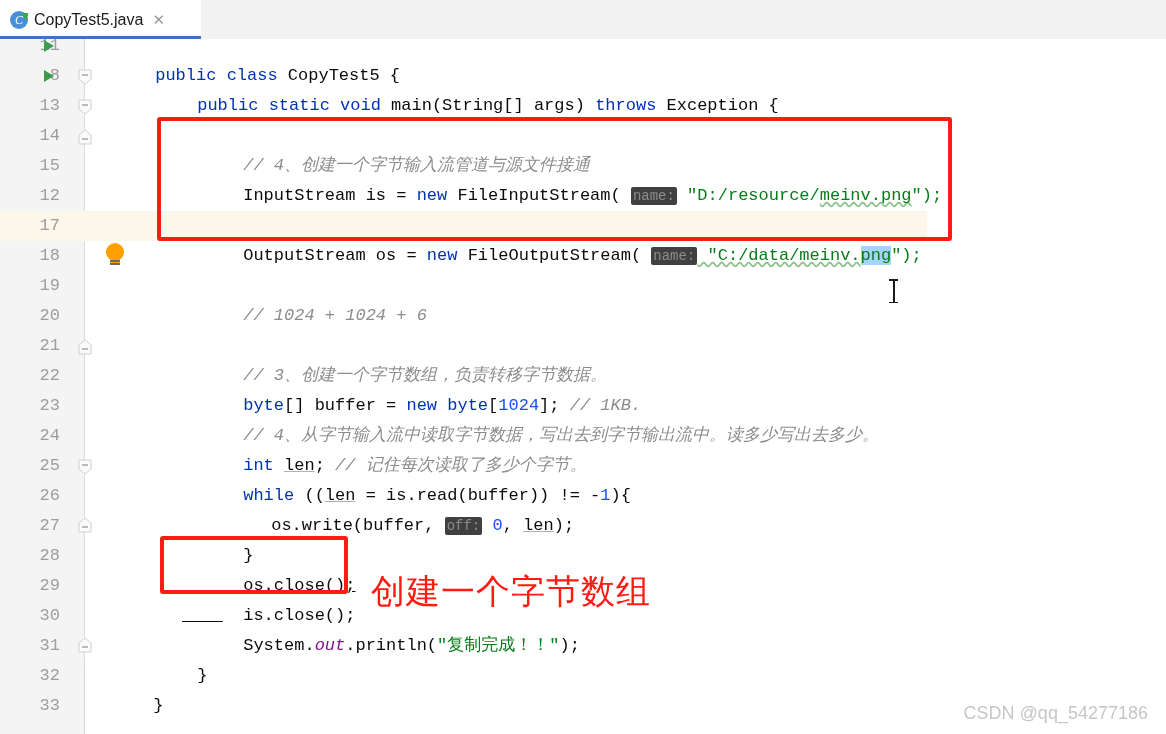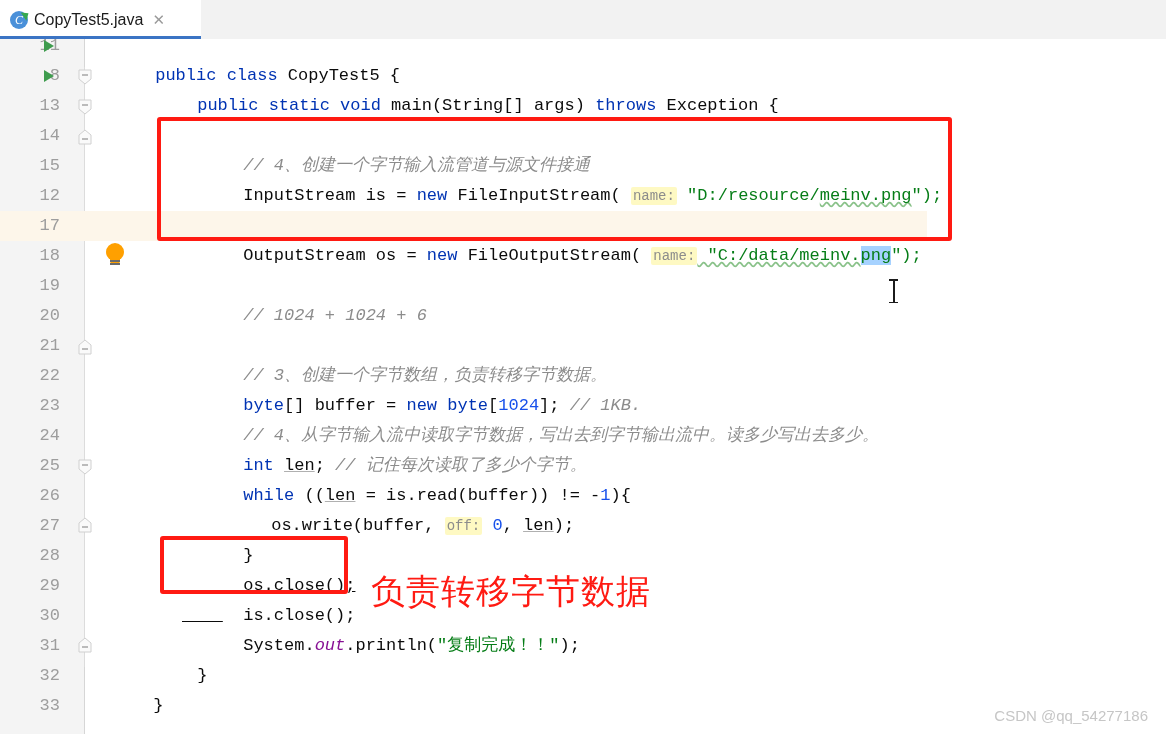--- a/index.html
+++ b/index.html
@@ -114,21 +114,21 @@
     font-family: "Liberation Mono", monospace;
     font-size: 17px;
     color: #0b0b0b;
   }
 
   
   .kw      { color: #0033b3; }
   .cmt     { color: #8c8c8c; font-style: italic; }
   .str     { color: #067d17; }
   .num     { color: #1750eb; }
-  .hintbg  { color: #8c8c8c; background: #fef9c3; padding: 1px 2px; border-radius: 2px; font-size: 14px; }
+  .hintbg  { color: #8c8c8c; background: #404040; padding: 1px 2px; border-radius: 2px; font-size: 14px; }
   .fld     { color: #871094; font-style: italic; }
   .localvar{ text-decoration: underline; text-decoration-color: #b0b0b0; }
   .typo    { text-decoration: underline wavy #8ac28a; text-decoration-skip-ink: none; }
   .sel     { background: #a6d2ff; }
 
   
   .runmark {
     position: absolute; left: 44px;
     width: 0; height: 0;
     border-left: 10px solid #3f9c4e;
@@ -196,21 +196,21 @@
   }
   #mouse .stem { position: absolute; left: 4px; top: 0; width: 1.5px; height: 24px; background: #1b1b1b; }
   #mouse .capt { position: absolute; left: 0; top: 0; width: 9px; height: 1.5px; background: #1b1b1b; }
   #mouse .capb { position: absolute; left: 0; top: 22.5px; width: 9px; height: 1.5px; background: #1b1b1b; }
 
   
   #watermark {
     position: absolute;
     right: 18px; bottom: 10px;
     font-family: "Liberation Sans", sans-serif;
-    font-size: 15px;
+    font-size: 18px;
     color: #c6c6c6;
     white-space: nowrap;
   }
 </style>
 </head>
 <body>
 
 <div id="tabbar">
   <div id="tab-active">
     <span class="tab-icon">
@@ -427,21 +427,21 @@
   <span id="bulb">
     <span class="glass"></span>
     <span class="neck"></span>
     <span class="fil" style="top:17px;"></span>
     <span class="fil" style="top:20px;"></span>
   </span>
 
   <div class="redbox" style="left:157px; top:78px; width:795px; height:124px;"></div>
   <div class="redbox" style="left:160px; top:497px; width:188px; height:58px;"></div>
 
-  <div id="annot-text">负责转移字节数据</div>
+  <div id="annot-text">创建一个字节数组</div>
 
   <span id="mouse">
     <span class="capt"></span>
       <span class="stem"></span>
       <span class="capb"></span>
   </span>
 </div>
 
 <div id="watermark">CSDN @qq_54277186</div>
 

